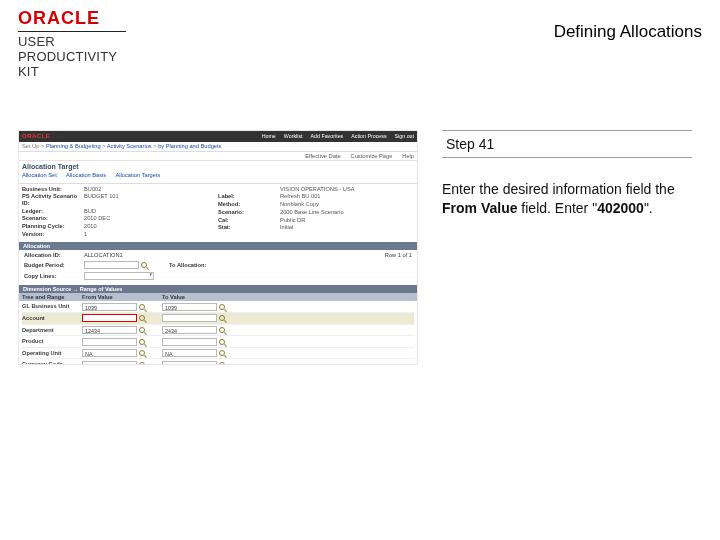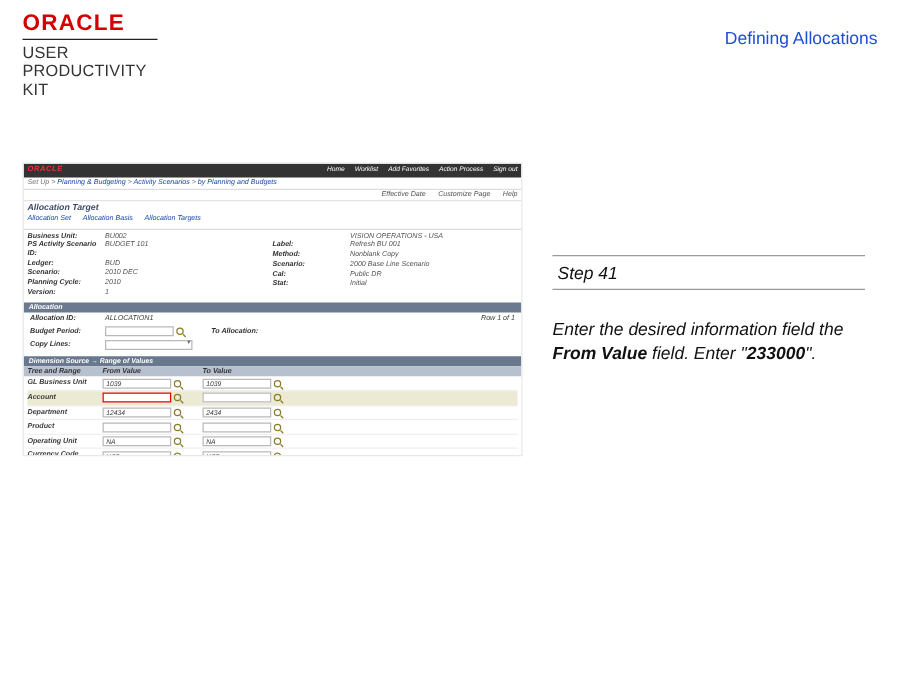--- a/index.html
+++ b/index.html
@@ -31,30 +31,29 @@
     color: #333;
     letter-spacing: 0.2px;
     border-top: 1px solid #222;
     margin-top: 2px;
     padding-top: 2px;
     width: 108px;
   }
   .doc-title {
     position: absolute;
     right: 18px; top: 22px;
-    font-size: 14px;
-    color: #1d4ed8;
+    font-size: 17px;
+    color: #000000;
   }
 
   .content {
     position: absolute;
     left: 18px; top: 130px;
     display: flex;
-    align-items: center;
-    font-style: italic;
+    align-items: flex-start;
   }
 
   
   .shot {
     width: 400px;
     height: 235px;
     border: 1px solid #e8e8e8;
     background: #fff;
     font-size: 5.7px;
     color: #3a3a3a;
@@ -386,17 +385,17 @@
             <span class="inp w50" style="font-size: 5.4px; padding: 0px 2px; line-height: 8px;">USD</span>
             <span class="glass"></span>
           </span>
         </div>
       </div>
   </div>
 
   <div class="instr">
     <div class="step-line">Step 41</div>
     <div class="instr-body">
-      <span>Enter the desired information field the </span><b>From Value</b><span> field. Enter "</span><b>233000</b><span>".</span>
+      <span>Enter the desired information field the </span><b>From Value</b><span> field. Enter "</span><b>402000</b><span>".</span>
     </div>
   </div>
 
 </div>
 
 </body></html>

